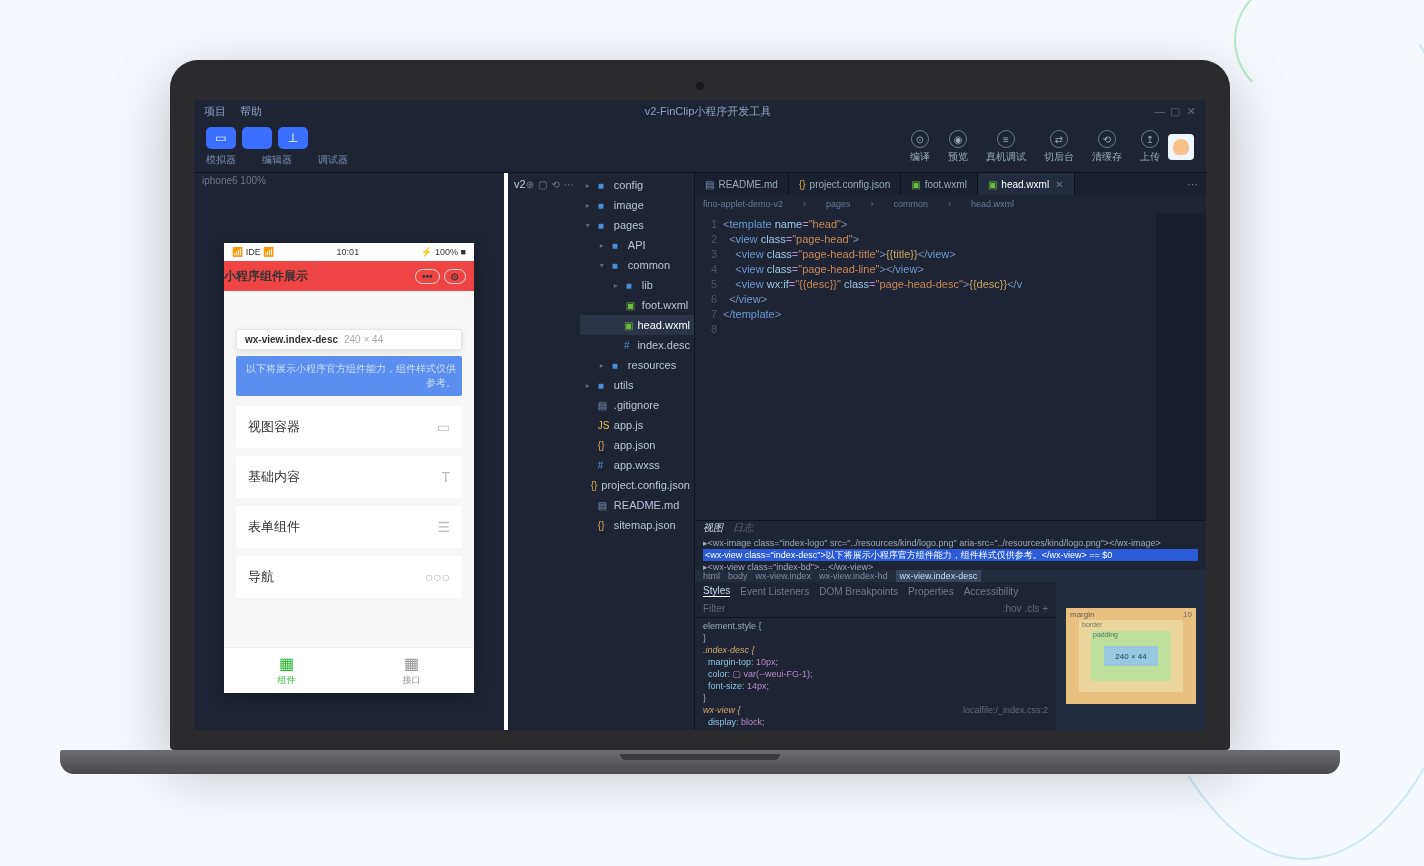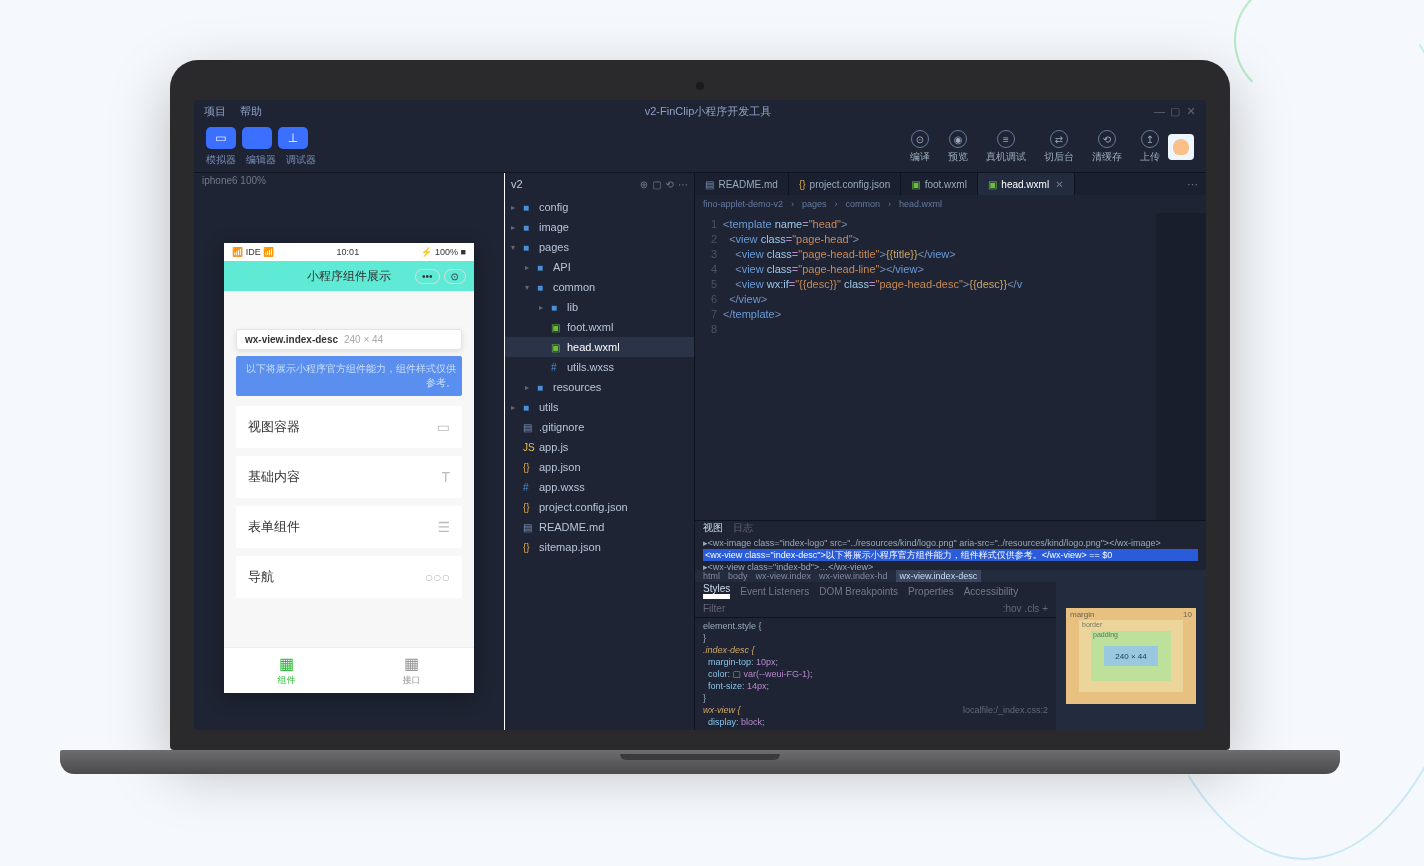--- a/index.html
+++ b/index.html
@@ -21,53 +21,53 @@
 
 .menubar { height: 22px; display: flex; align-items: center; padding: 0 10px; gap: 14px; color: #8fa0c4; }
 .menubar .spacer { flex: 1; }
 .winctl { display: flex; gap: 6px; color: #667; }
 .winctl span { width: 10px; text-align: center; }
 
 
 .toolbar { height: 50px; display: flex; align-items: center; padding: 0 12px; }
 .tbtn-group { display: flex; gap: 6px; }
 .tbtn { background: #3b6fff; color: #fff; width: 30px; height: 22px; border-radius: 5px; display: flex; align-items: center; justify-content: center; font-size: 12px; }
-.tbtn-labels { display: flex; gap: 10px; margin-top: 2px; font-size: 10px; color: #7a8db5; }
+.tbtn-labels { display: flex; gap: 26px; margin-top: 2px; font-size: 10px; color: #7a8db5; }
 .tleft { display: flex; flex-direction: column; gap: 2px; }
 .tright { margin-left: auto; display: flex; gap: 18px; }
 .tact { display: flex; flex-direction: column; align-items: center; gap: 2px; color: #9ab; font-size: 10px; }
 .tact .ic { width: 18px; height: 18px; border: 1px solid #667a9f; border-radius: 50%; display: flex; align-items: center; justify-content: center; font-size: 10px; }
 .avatar { width: 26px; height: 26px; background: #eef6ff; border-radius: 4px; margin-left: 8px; display: flex; align-items: center; justify-content: center; }
 .avatar::before { content: ""; width: 16px; height: 16px; background: #f9c089; border-radius: 50% 50% 40% 40%; }
 
 .main { flex: 1; display: flex; border-top: 1px solid #0e1320; overflow: hidden; }
 
 
 .sim-col { width: 310px; display: flex; flex-direction: column; }
 .sim-head { height: 20px; padding: 2px 8px; color: #778; font-size: 10px; }
 .sim-canvas { flex: 1; display: flex; align-items: flex-start; justify-content: center; padding: 50px 0 0; }
 .phone { width: 250px; height: 450px; background: #f7f7f7; border-radius: 4px; display: flex; flex-direction: column; color: #333; box-shadow: 0 4px 20px rgba(0,0,0,.3); }
 .pstatus { height: 18px; display: flex; align-items: center; justify-content: space-between; padding: 0 8px; font-size: 9px; background: #fff; }
-.pnav { height: 30px; display: flex; align-items: center; justify-content: center; position: relative; background: #5eead4; font-size: 12px; font-weight: 400; }
+.pnav { height: 30px; display: flex; align-items: center; justify-content: flex-start; position: relative; background: #ef4444; font-size: 12px; font-weight: 700; }
 .pnav .dots { position: absolute; right: 8px; display: flex; align-items: center; gap: 4px; }
 .pill { border: 1px solid #ddd; border-radius: 10px; padding: 1px 6px; font-size: 10px; }
 .pbody { flex: 1; padding: 12px; overflow: hidden; }
 .ptip { background: #fff; border: 1px solid #e5e5e5; border-radius: 3px; padding: 4px 8px; font-size: 10px; box-shadow: 0 2px 6px rgba(0,0,0,.1); margin: 26px 0 6px; display: flex; gap: 6px; }
 .ptip .dim { color: #aaa; }
 .phl { background: #5a8ff0; color: #c8dff8; padding: 6px; font-size: 10px; text-align: right; border-radius: 2px; margin-bottom: 10px; }
 .plist { display: flex; flex-direction: column; gap: 8px; }
 .pitem { background: #fff; height: 42px; display: flex; align-items: center; justify-content: space-between; padding: 0 12px; font-size: 13px; border-radius: 2px; }
 .pitem .ricon { color: #bbb; font-size: 14px; }
 .ptabs { height: 46px; border-top: 1px solid #eee; display: flex; background: #fff; }
 .ptab { flex: 1; display: flex; flex-direction: column; align-items: center; justify-content: center; gap: 1px; font-size: 9px; color: #999; }
 .ptab.active { color: #2dbd3a; }
 .ptab .ic { font-size: 16px; }
 
 
-.files-col { width: 190px; border-left: 1px solid #ffffff; display: flex; flex-direction: column; }
+.files-col { width: 190px; border-left: 4px solid #ffffff; display: flex; flex-direction: row; }
 .files-head { height: 22px; display: flex; align-items: center; justify-content: space-between; padding: 0 6px; color: #bcd; font-size: 11px; font-weight: 500; }
 .files-head .acts { display: flex; gap: 4px; color: #778; font-size: 10px; }
 .tree { flex: 1; overflow: auto; padding: 2px 0; }
 .node { display: flex; align-items: center; gap: 4px; height: 20px; padding: 0 4px; color: #b8c4da; cursor: default; }
 .node.sel { background: #2a3348; color: #fff; }
 .node .arr { width: 8px; color: #667; font-size: 8px; }
 .node .fic { width: 12px; font-size: 10px; }
 .fic.fold { color: #4a90d9; }
 .fic.folde { color: #4a90d9; }
 .fic.wxml { color: #6cbb3a; }
@@ -76,38 +76,38 @@
 .fic.json { color: #d8a54a; }
 .fic.md { color: #7a8db5; }
 
 
 .editor-col { flex: 1; display: flex; flex-direction: column; border-left: 1px solid #0e1320; overflow: hidden; }
 .tabs { height: 22px; display: flex; align-items: stretch; background: #1a2030; }
 .tab { display: flex; align-items: center; gap: 4px; padding: 0 10px; font-size: 10px; color: #9ab; border-right: 1px solid #0e1320; }
 .tab.active { background: #232b3f; color: #fff; }
 .tab .cls { color: #778; margin-left: 2px; }
 .tabs .more { margin-left: auto; padding: 0 8px; display: flex; align-items: center; color: #778; }
-.crumbs { height: 18px; display: flex; align-items: center; gap: 8px; padding: 0 8px; color: #667a9f; font-size: 9px; }
+.crumbs { height: 18px; display: flex; align-items: center; gap: 20px; padding: 0 8px; color: #667a9f; font-size: 9px; }
 .code { flex: 1; background: #1e2433; font-family: Menlo, Consolas, monospace; font-size: 11px; line-height: 15px; display: flex; overflow: hidden; position: relative; }
 .gutter { width: 28px; text-align: right; padding: 4px 6px 0 0; color: #4a5568; }
 .codetext { padding: 4px 0 0; white-space: pre; color: #b8c; } .attr { color: #9cc8e8; } .str { color: #c88a5a; } .tag { color: #6a9bd8; } .delim { color: #7a8db5; } .expr { color: #c8a868; }
 .minimap { position: absolute; right: 0; top: 0; width: 50px; height: 100%; background: rgba(20,26,40,.6); }
 
 
 .devtools { height: 210px; border-top: 1px solid #0e1320; display: flex; flex-direction: column; font-size: 10px; }
-.dt-tabs { height: 18px; display: flex; gap: 10px; padding: 0 8px; align-items: flex-end; color: #667; }
+.dt-tabs { height: 18px; display: flex; gap: 10px; padding: 0 8px; align-items: flex-end; color: #667; font-style: italic; }
 .dt-tabs .on { color: #cde; }
 .dt-dom { height: 86px; padding: 2px 8px; font-family: Menlo, monospace; font-size: 9px; line-height: 12px; color: #9ab; overflow: hidden; }
 .dt-dom .hl { background: #2a5bd8; color: #fff; display: block; padding: 0 2px; }
 .dt-crumb { height: 16px; display: flex; gap: 8px; padding: 0 8px; align-items: center; background: #232b3f; color: #889; font-size: 9px; }
 .dt-crumb .on { background: #3a4560; color: #cde; padding: 1px 4px; }
 .dt-mid { display: flex; flex: 1; }
 .dt-styles { flex: 1; display: flex; flex-direction: column; }
 .dt-stabs { height: 18px; display: flex; gap: 10px; padding: 0 8px; align-items: center; color: #778; }
-.dt-stabs .on { color: #cde; border-bottom: 5px solid #ffffff; }
+.dt-stabs .on { color: #cde; border-bottom: 1px solid #ffffff; }
 .dt-filter { height: 18px; display: flex; align-items: center; padding: 0 8px; border-bottom: 1px solid #0e1320; color: #667; justify-content: space-between; }
 .dt-css { flex: 1; padding: 2px 8px; font-family: Menlo, monospace; font-size: 9px; line-height: 12px; color: #9ab; }
 .dt-css .sel { color: #d0a86a; font-style: italic; } .dt-css .prop { color: #8ac4e8; } .dt-css .val { color: #b8c; }
 .dt-box { width: 150px; background: #232b3f; display: flex; align-items: center; justify-content: center; }
 .boxm { width: 130px; height: 96px; background: #e8c080; display: flex; align-items: center; justify-content: center; font-size: 8px; position: relative; }
 .boxm::before { content: "margin"; position: absolute; top: 2px; left: 4px; color: #665; }
 .boxb { width: 104px; height: 72px; background: #ecd59a; display: flex; align-items: center; justify-content: center; position: relative; }
 .boxb::before { content: "border"; position: absolute; top: 1px; left: 3px; color: #776; font-size: 7px; }
 .boxp { width: 80px; height: 50px; background: #bde09a; display: flex; align-items: center; justify-content: center; position: relative; }
 .boxp::before { content: "padding"; position: absolute; top: 0; left: 2px; color: #576; font-size: 7px; }
@@ -281,21 +281,21 @@
                 <span>foot.wxml</span>
               </div>
               <div class="node sel" style="padding-left:34px">
                 <span class="arr"></span>
                 <span class="fic wxml">▣</span>
                 <span>head.wxml</span>
               </div>
               <div class="node " style="padding-left:34px">
                 <span class="arr"></span>
                 <span class="fic wxss">#</span>
-                <span>utils.wxss</span>
+                <span>index.desc</span>
               </div>
               <div class="node " style="padding-left:20px">
                 <span class="arr">▸</span>
                 <span class="fic fold">■</span>
                 <span>resources</span>
               </div>
               <div class="node " style="padding-left:6px">
                 <span class="arr">▸</span>
                 <span class="fic fold">■</span>
                 <span>utils</span>

